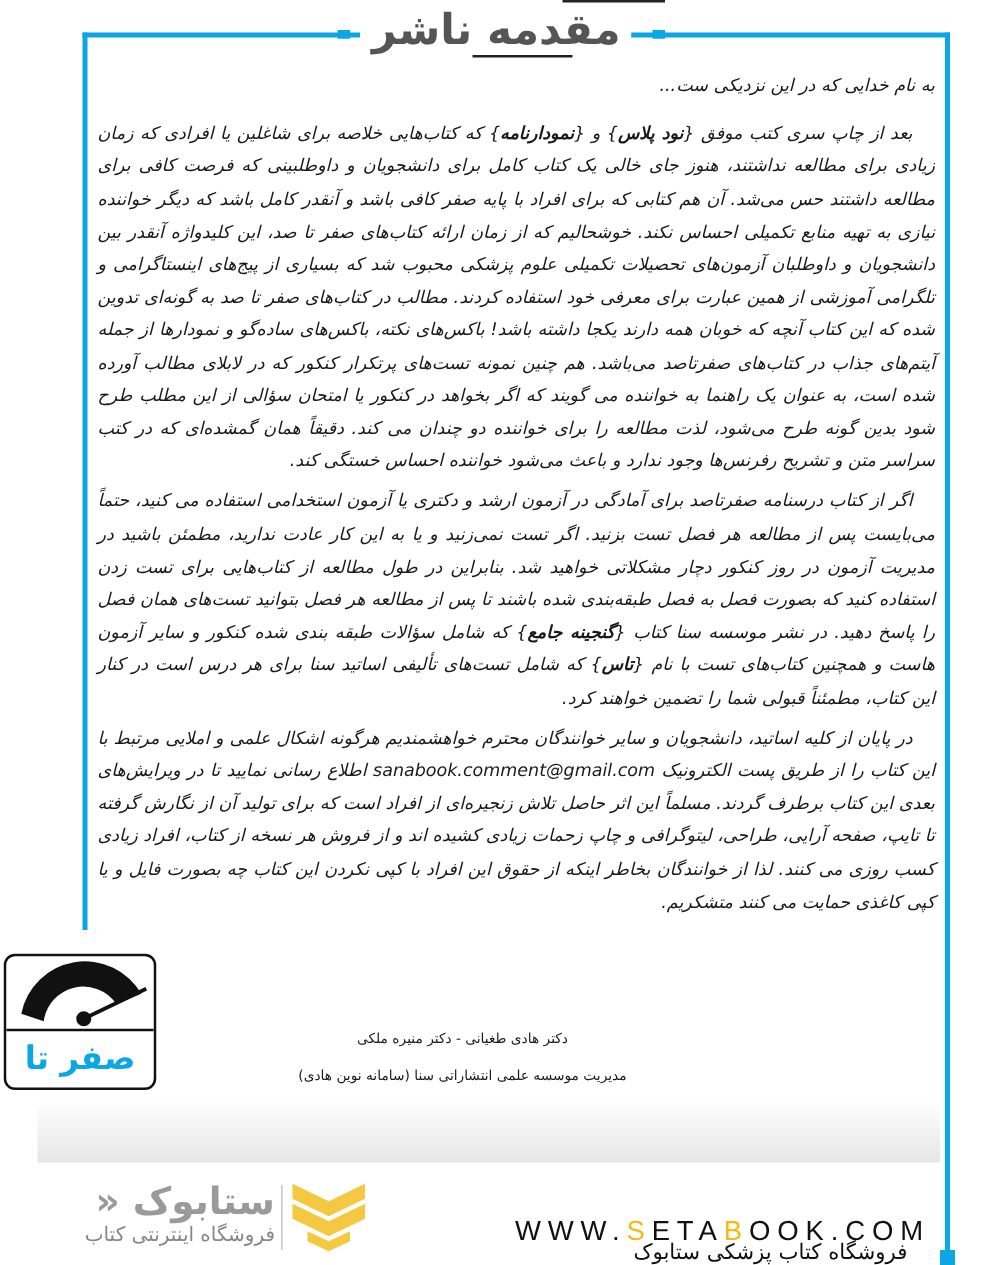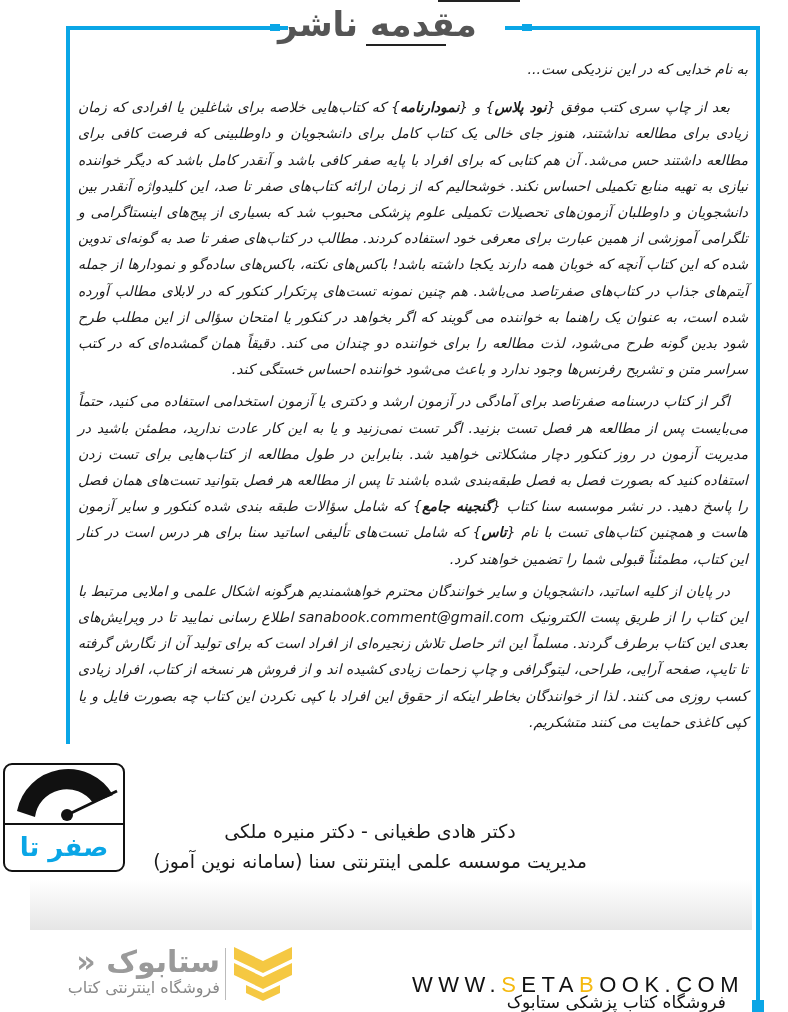--- a/index.html
+++ b/index.html
@@ -9,36 +9,36 @@
     font-family: "DejaVu Sans", sans-serif;
     color: #1a1a1a;
   }
   
   .frame-top-left { position: absolute; left: 66px; top: 26px; width: 222px; height: 4px; background: #0aa6e6; }
   .frame-top-right { position: absolute; left: 505px; top: 26px; width: 255px; height: 4px; background: #0aa6e6; }
   .frame-left { position: absolute; left: 66px; top: 26px; width: 4px; height: 718px; background: #0aa6e6; }
   .frame-right { position: absolute; left: 756px; top: 26px; width: 4px; height: 980px; background: #0aa6e6; }
   .frame-corner { position: absolute; left: 752px; top: 1000px; width: 12px; height: 12px; background: #0aa6e6; }
   .sq { position: absolute; width: 10px; height: 7px; background: #0aa6e6; top: 24px; }
-  .title-wrap { position: absolute; left: 278px; top: 0px; width: 214px; height: 48px; }
+  .title-wrap { position: absolute; left: 290px; top: 0px; width: 214px; height: 48px; text-align: center; }
   .title-topline { position: absolute; left: 160px; top: 0; width: 82px; height: 2px; background: #222; }
   .title-botline { position: absolute; left: 88px; top: 44px; width: 80px; height: 2px; background: #222; }
   .title-text { font-size: 34px; font-weight: bold; color: #555; line-height: 48px; letter-spacing: -1px; }
 
   .content {
     position: absolute; left: 78px; top: 56px; width: 670px;
     direction: rtl; text-align: justify;
     font-size: 14px; line-height: 26.2px; font-style: italic;
   }
   .content p { margin: 0 0 6px 0; text-indent: 18px; }
   .content p.greeting { text-indent: 0; margin-bottom: 12px; }
   .content b { font-weight: bold; }
   .email { direction: ltr; unicode-bidi: embed; }
 
-  .signature { position: absolute; left: 140px; top: 816px; width: 460px; direction: rtl; text-align: center; font-size: 19px; line-height: 30px; }
+  .signature { position: absolute; left: 140px; top: 816px; width: 460px; direction: rtl; text-align: center; font-size: 11px; line-height: 30px; }
   .fade { position: absolute; left: 30px; top: 880px; width: 722px; height: 50px;
     background: linear-gradient(to bottom, #ffffff 0%, #e6e6e6 100%); }
 
   
   .badge { position: absolute; left: 3px; top: 763px; width: 118px; height: 105px;
     border: 2.5px solid #111; border-radius: 9px; background: #fff; overflow: hidden; }
   .badge-divider { position: absolute; left: 0; right: 0; top: 58px; height: 2px; background: #111; }
   .badge-text { position: absolute; left: 0; right: 0; top: 60px; height: 44px; text-align: center;
     font-size: 26px; font-weight: bold; color: #0aa6e6; line-height: 44px; direction: rtl; }
   .badge svg { position: absolute; left: 0; top: 0; }
@@ -72,21 +72,21 @@
 
 <div class="content">
   <p class="greeting">به نام خدایی که در این نزدیکی ست...</p>
   <p><span>بعد از چاپ سری کتب موفق {</span><b>نود پلاس</b><span>} و {</span><b>نمودارنامه</b><span>} که کتاب‌هایی خلاصه برای شاغلین یا افرادی که زمان زیادی برای مطالعه نداشتند، هنوز جای خالی یک کتاب کامل برای دانشجویان و داوطلبینی که فرصت کافی برای مطالعه داشتند حس می‌شد. آن هم کتابی که برای افراد با پایه صفر کافی باشد و آنقدر کامل باشد که دیگر خواننده نیازی به تهیه منابع تکمیلی احساس نکند. خوشحالیم که از زمان ارائه کتاب‌های صفر تا صد، این کلیدواژه آنقدر بین دانشجویان و داوطلبان آزمون‌های تحصیلات تکمیلی علوم پزشکی محبوب شد که بسیاری از پیج‌های اینستاگرامی و تلگرامی آموزشی از همین عبارت برای معرفی خود استفاده کردند.  مطالب در کتاب‌های صفر تا صد به گونه‌ای تدوین شده که این کتاب آنچه که خوبان همه دارند یکجا داشته باشد! باکس‌های نکته، باکس‌های ساده‌گو و نمودارها از جمله آیتم‌های جذاب در کتاب‌های صفرتاصد می‌باشد. هم چنین نمونه تست‌های پرتکرار کنکور که در لابلای مطالب آورده شده است، به عنوان یک راهنما به خواننده می گویند که اگر بخواهد در کنکور یا امتحان سؤالی از این مطلب طرح شود بدین گونه طرح می‌شود، لذت مطالعه را برای خواننده دو چندان می کند. دقیقاً همان گمشده‌ای که در کتب سراسر متن و تشریح رفرنس‌ها وجود ندارد و باعث می‌شود خواننده احساس خستگی کند.</span></p>
   <p><span>اگر از کتاب درسنامه صفرتاصد برای آمادگی در آزمون ارشد و دکتری یا آزمون استخدامی استفاده می کنید، حتماً می‌بایست پس از مطالعه هر فصل تست بزنید. اگر تست نمی‌زنید و یا به این کار عادت ندارید، مطمئن باشید در مدیریت آزمون در روز کنکور دچار مشکلاتی خواهید شد. بنابراین در طول مطالعه از کتاب‌هایی برای تست زدن استفاده کنید که بصورت فصل به فصل طبقه‌بندی شده باشند تا پس از مطالعه هر فصل بتوانید تست‌های همان فصل را پاسخ دهید. در نشر موسسه سنا کتاب {</span><b>گنجینه جامع</b><span>} که شامل سؤالات طبقه بندی شده کنکور و سایر آزمون هاست و همچنین کتاب‌های تست با نام {</span><b>تاس</b><span>} که شامل تست‌های تألیفی اساتید سنا برای هر درس است در کنار این کتاب، مطمئناً قبولی شما را تضمین خواهند کرد.</span></p>
   <p><span>در پایان از کلیه اساتید، دانشجویان و سایر خوانندگان محترم خواهشمندیم هرگونه اشکال علمی و املایی مرتبط با این کتاب را از طریق پست الکترونیک </span><span class="email">sanabook.comment@gmail.com</span><span> اطلاع رسانی نمایید تا در ویرایش‌های بعدی این کتاب برطرف گردند. مسلماً این اثر حاصل تلاش زنجیره‌ای از افراد است که برای تولید آن از نگارش گرفته تا تایپ، صفحه آرایی، طراحی، لیتوگرافی و چاپ زحمات زیادی کشیده اند و از فروش هر نسخه از کتاب، افراد زیادی کسب روزی می کنند. لذا از خوانندگان بخاطر اینکه از حقوق این افراد با کپی نکردن این کتاب چه بصورت فایل و یا کپی کاغذی حمایت می کنند متشکریم.</span></p>
 </div>
 
 <div class="signature">
   <div>دکتر هادی طغیانی - دکتر منیره ملکی</div>
-  <div>مدیریت موسسه علمی اینترنتی سنا (سامانه نوین آموز)</div>
+  <div>مدیریت موسسه علمی انتشاراتی سنا (سامانه نوین هادی)</div>
 </div>
 
 <div class="fade"></div>
 
 <div class="badge">
   <svg width="118" height="60" viewBox="0 0 118 60">
     <path d="M12 46 A52 52 0 0 1 108 30 L88 38 A32 32 0 0 0 30 52 Z" fill="#111"></path>
     <line x1="62" y1="50" x2="112" y2="26" stroke="#111" stroke-width="3"></line>
     <circle cx="62" cy="50" r="6" fill="#111"></circle>
   </svg>

